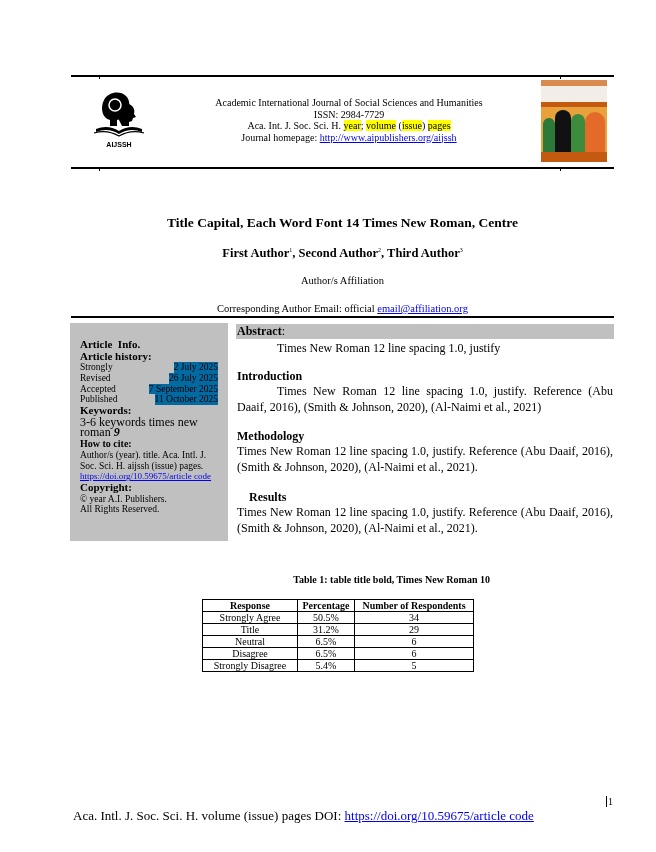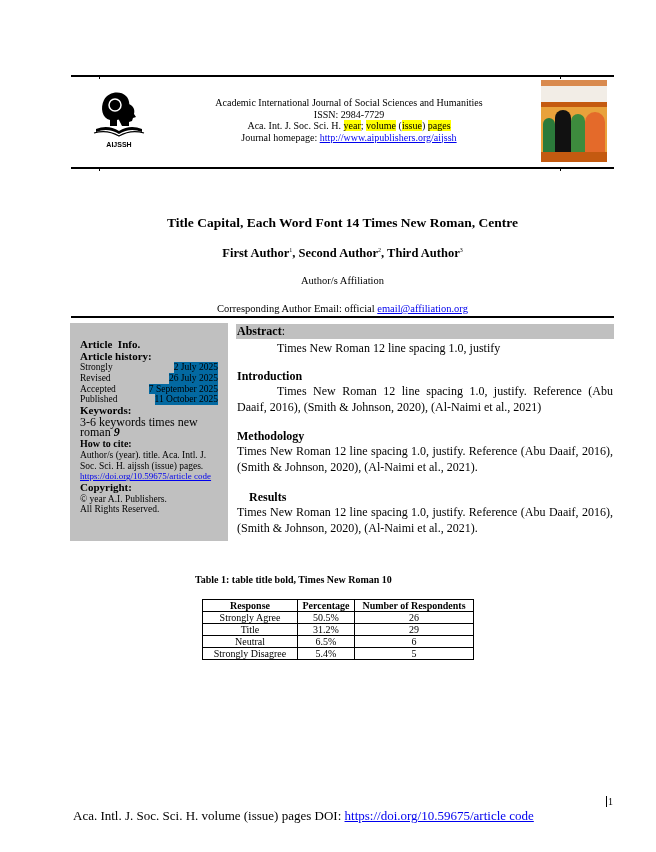--- a/index.html
+++ b/index.html
@@ -20,21 +20,21 @@
   .corr { top:287px; font-size:10.5px; }
   .info { position:absolute; left:70px; top:323px; width:158px; height:218px; background:#c0c0c0;
           font-size:9.5px; line-height:10.8px; box-sizing:border-box; padding:16px 10px 0 10px; }
   .info .h { font-weight:bold; font-size:11px; line-height:11.5px; }
   .info .row { display:flex; justify-content:space-between; }
   .info .row .v { background:#0369a1; }
   .abs-bar { position:absolute; left:236px; top:324px; width:378px; height:15px; background:#c0c0c0;
              font-size:12px; line-height:15px; box-sizing:border-box; padding-left:1px; }
   .body-text { position:absolute; left:237px; width:376px; font-size:12px; line-height:15.5px; text-align:justify; }
   .sec-h { font-weight:bold; }
-  .tcap { position:absolute; left:195px; width:295px; top:574px; text-align:left; font-size:10px; font-weight:bold; }
+  .tcap { position:absolute; left:195px; width:295px; top:574px; text-align:right; font-size:10px; font-weight:bold; }
   table.data { position:absolute; left:202px; top:599px; border-collapse:collapse; font-size:10px; line-height:11px; }
   table.data th, table.data td { border:1px solid #000; text-align:center; padding:0 3px; }
   table.data th { font-weight:bold; }
   .footer { position:absolute; left:73px; top:808px; font-size:13px; }
   .pnum { position:absolute; left:606px; top:796px; font-size:10px; border-left:1px solid #000; padding-left:1px; }
 </style>
 </head>
 <body>
 
 <div class="rule" style="top:75px;">
@@ -150,29 +150,34 @@
     <tr>
       <th style="width:88px;">Response</th>
       <th style="width:50px;">Percentage</th>
       <th style="width:112px;">Number of Respondents</th>
     </tr>
   </thead>
   <tbody>
     <tr>
         <td>Strongly Agree</td>
         <td>50.5%</td>
-        <td>26</td>
+        <td>34</td>
       </tr>
     <tr>
         <td>Title</td>
         <td>31.2%</td>
         <td>29</td>
       </tr>
     <tr>
         <td>Neutral</td>
+        <td>6.5%</td>
+        <td>6</td>
+      </tr>
+    <tr>
+        <td>Disagree</td>
         <td>6.5%</td>
         <td>6</td>
       </tr>
     <tr>
         <td>Strongly Disagree</td>
         <td>5.4%</td>
         <td>5</td>
       </tr>
   </tbody>
 </table>

